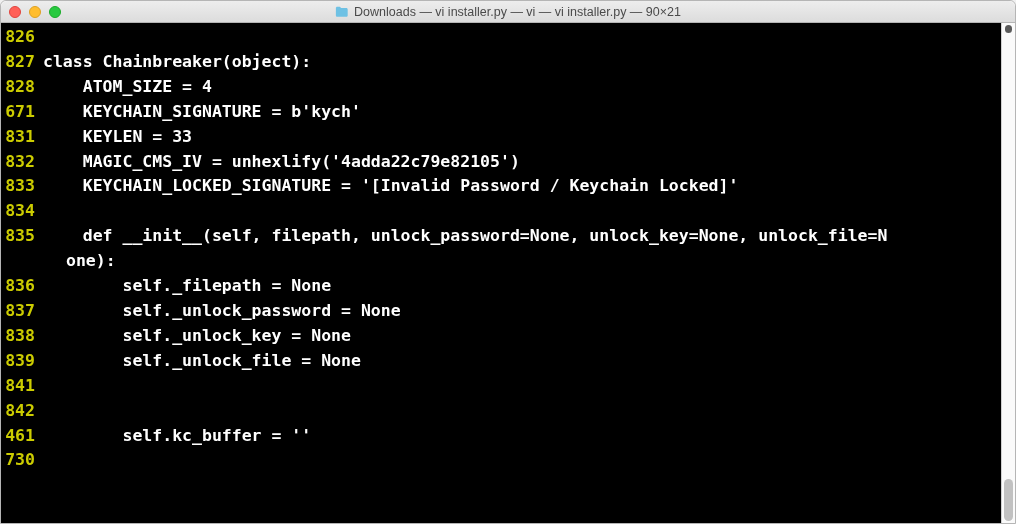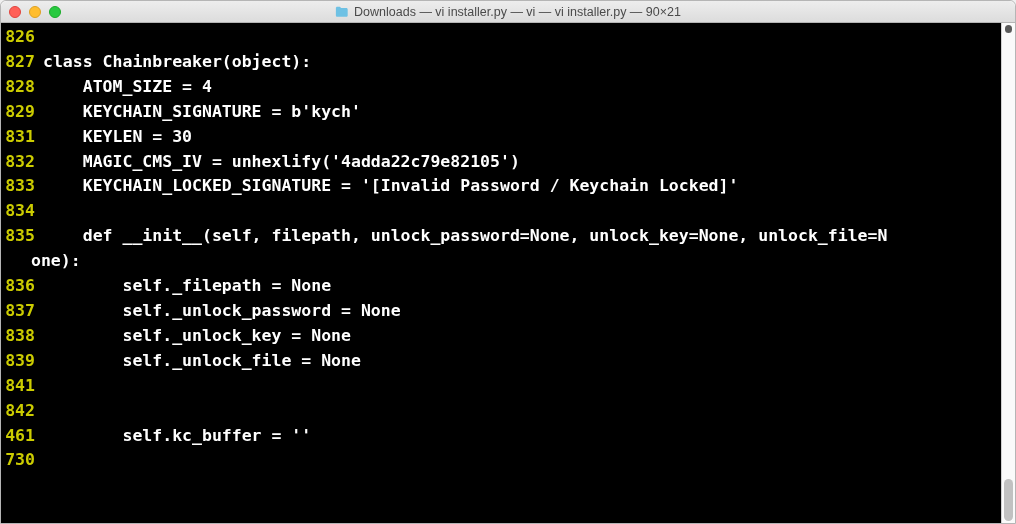--- a/index.html
+++ b/index.html
@@ -93,21 +93,21 @@
       text-align: right;
       padding-right: 8px;
       flex-shrink: 0;
       user-select: none;
     }
     .code {
       color: #ffffff;
     }
     .wrap-indent {
       color: #ffffff;
-      padding-left: 30px;
+      padding-left: 65px;
     }
     .scrollbar-track {
       width: 14px;
       background: #fafafa;
       border-left: 1px solid #d0d0d0;
       position: relative;
     }
     .scrollbar-thumb {
       position: absolute;
       left: 2px;
@@ -144,22 +144,22 @@
         </svg>
       </span>
       <span>Downloads — vi installer.py — vi — vi installer.py — 90×21</span>
     </div>
   </div>
   <div class="editor-wrap">
     <div class="editor" id="editor">
         <div class="line"><span class="lineno">826</span><span class="code"></span></div>
         <div class="line"><span class="lineno">827</span><span class="code">class Chainbreaker(object):</span></div>
         <div class="line"><span class="lineno">828</span><span class="code">    ATOM_SIZE = 4</span></div>
-        <div class="line"><span class="lineno">829</span><span class="code">    KEYCHAIN_SIGNATURE = b'kych'</span></div>
-        <div class="line"><span class="lineno">831</span><span class="code">    KEYLEN = 30</span></div>
+        <div class="line"><span class="lineno">671</span><span class="code">    KEYCHAIN_SIGNATURE = b'kych'</span></div>
+        <div class="line"><span class="lineno">831</span><span class="code">    KEYLEN = 33</span></div>
         <div class="line"><span class="lineno">832</span><span class="code">    MAGIC_CMS_IV = unhexlify('4adda22c79e82105')</span></div>
         <div class="line"><span class="lineno">833</span><span class="code">    KEYCHAIN_LOCKED_SIGNATURE = '[Invalid Password / Keychain Locked]'</span></div>
         <div class="line"><span class="lineno">834</span><span class="code"></span></div>
         <div class="line"><span class="lineno">835</span><span class="code">    def __init__(self, filepath, unlock_password=None, unlock_key=None, unlock_file=N</span></div>
         <div class="line"><span class="wrap-indent">one):</span></div>
         <div class="line"><span class="lineno">836</span><span class="code">        self._filepath = None</span></div>
         <div class="line"><span class="lineno">837</span><span class="code">        self._unlock_password = None</span></div>
         <div class="line"><span class="lineno">838</span><span class="code">        self._unlock_key = None</span></div>
         <div class="line"><span class="lineno">839</span><span class="code">        self._unlock_file = None</span></div>
         <div class="line"><span class="lineno">841</span><span class="code"></span></div>

